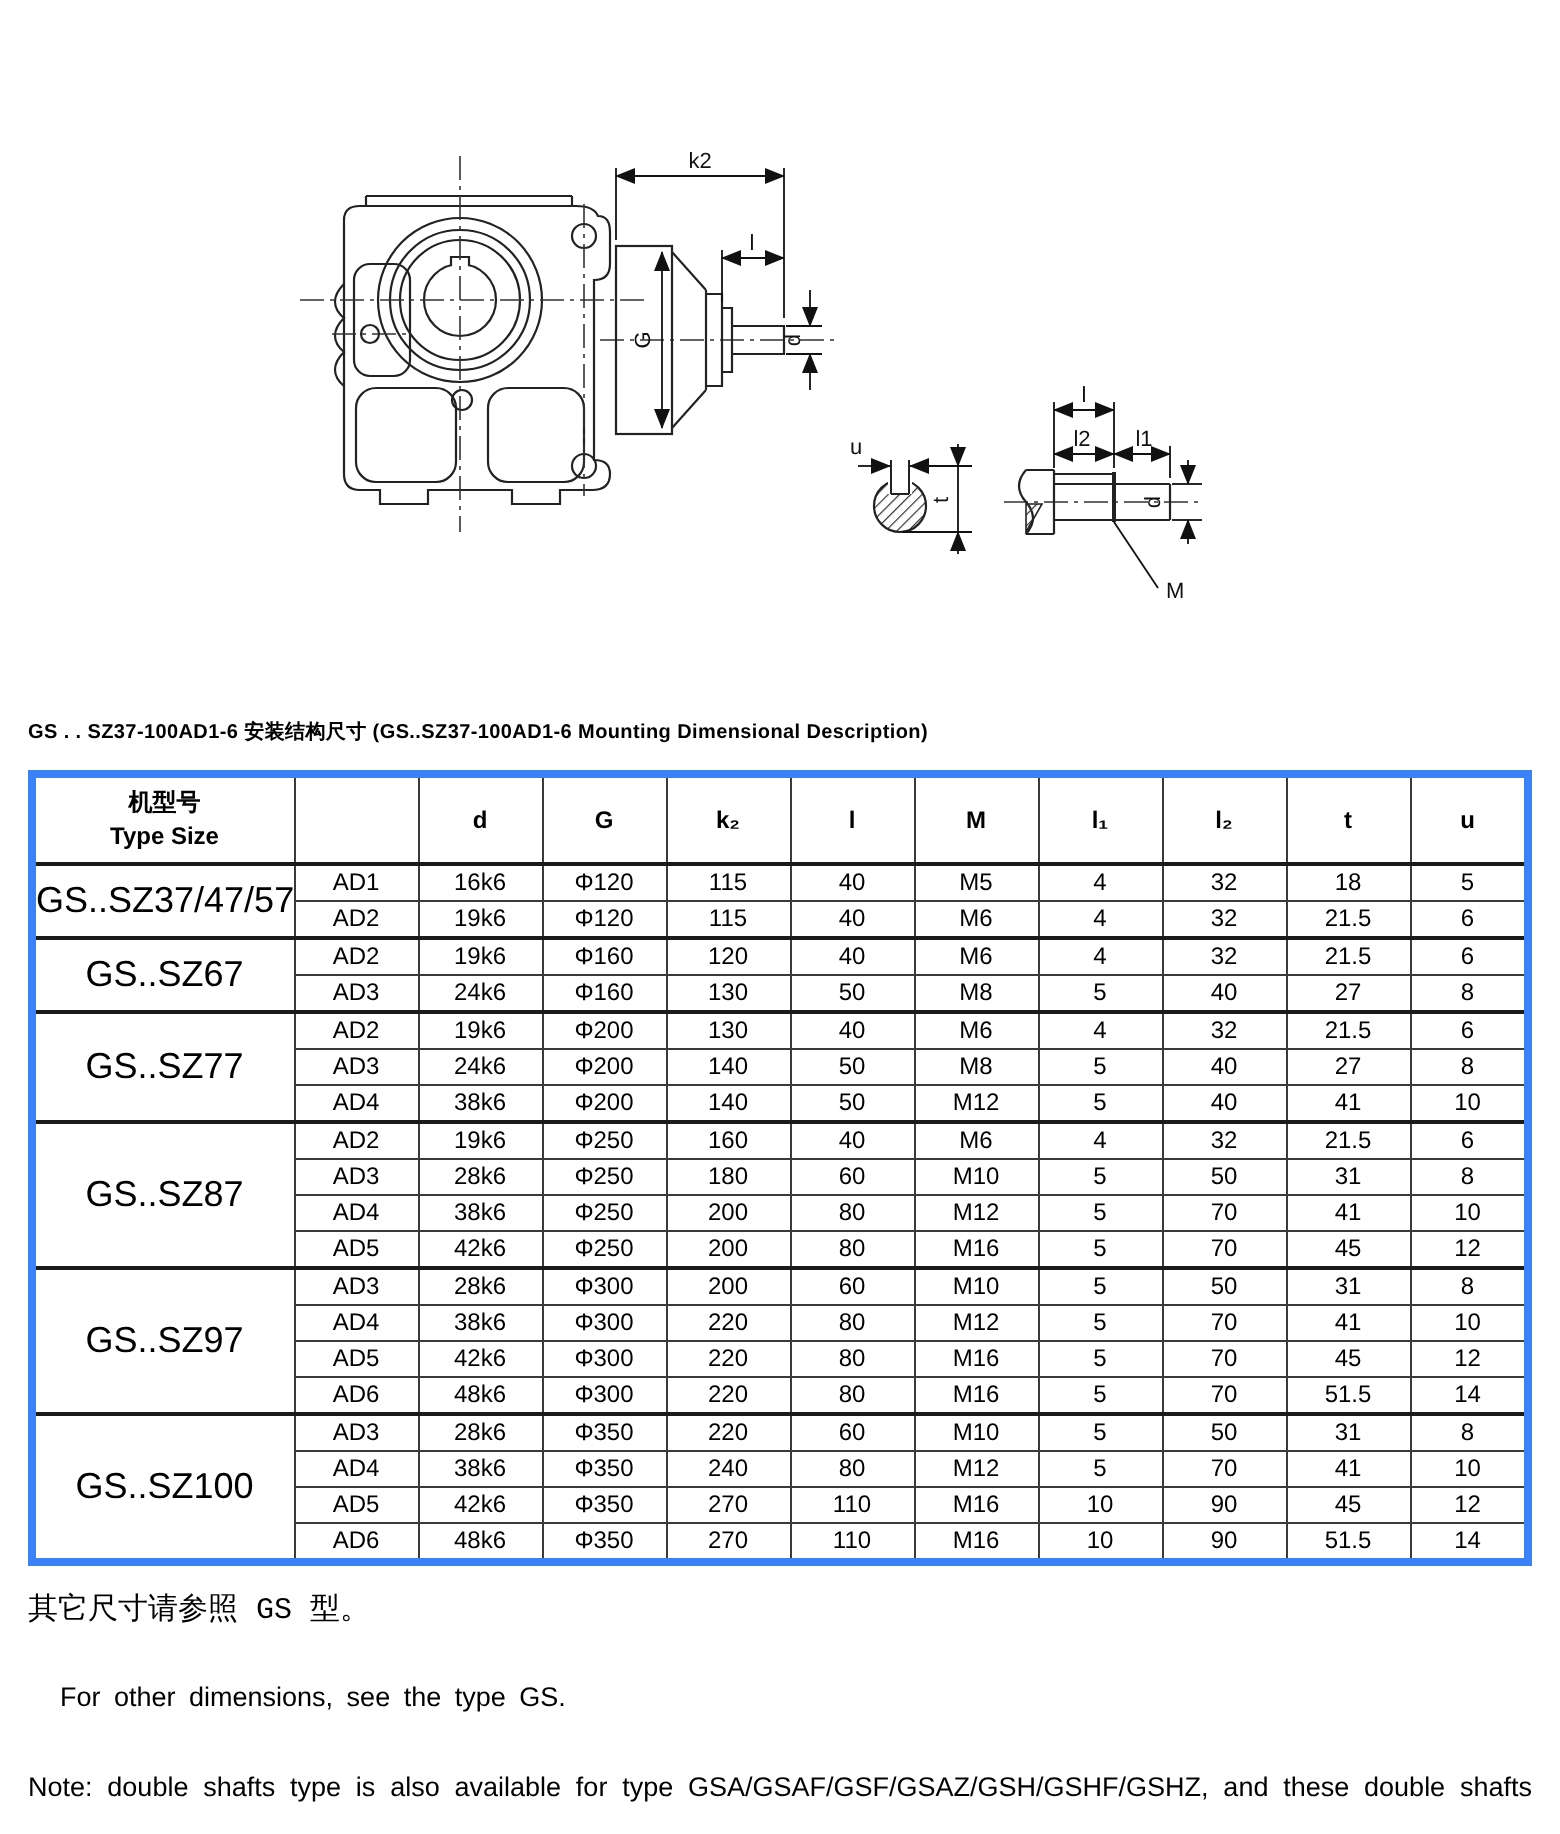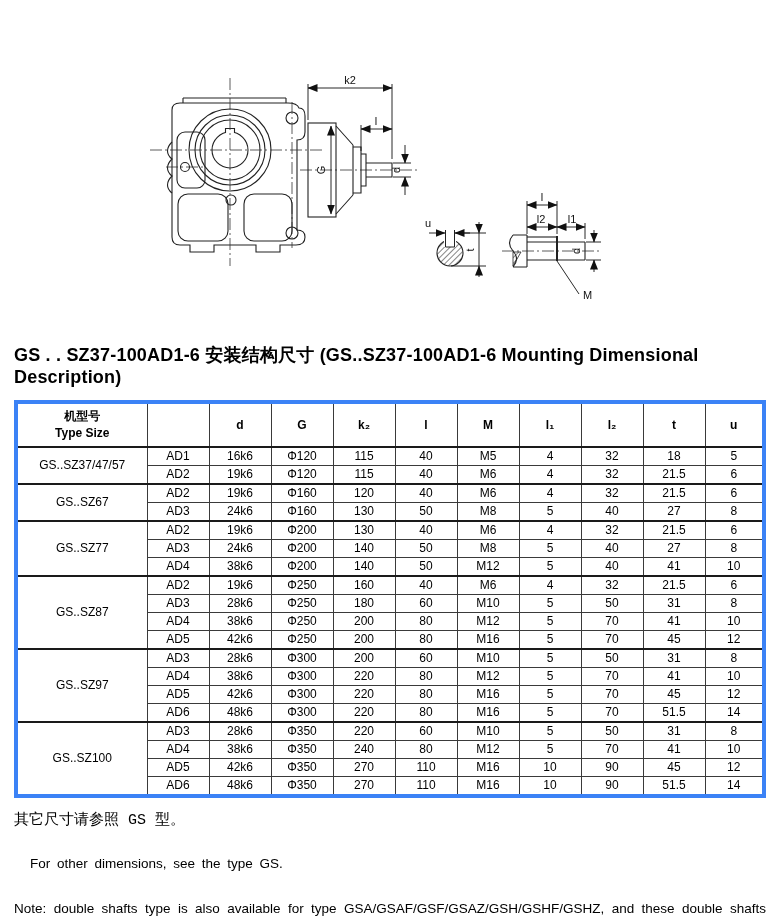--- a/index.html
+++ b/index.html
@@ -5,33 +5,33 @@
   html,body{margin:0;padding:0;background:#fff;}
   body{width:780px;height:917px;overflow:hidden;color:#111;
        font-family:"Liberation Sans",sans-serif;}
   .page{width:780px;height:917px;background:#fff;position:relative;}
 
   
   .drawing-wrap{width:780px;height:295px;margin-top:46px;}
   svg text{font-family:"Liberation Sans",sans-serif;font-size:11px;fill:#111;}
 
   
-  .title{margin:2px 0 0 14px;font-size:18px;font-weight:bold;
+  .title{margin:18px 0 0 14px;font-size:10px;font-weight:bold;
          letter-spacing:.2px;color:#000;}
 
   
   table.spec{border-collapse:collapse;table-layout:fixed;
              width:752px;margin:12px 14px 0 14px;
              border:4px solid #3b82f6;font-size:12px;color:#000;}
   table.spec th,table.spec td{border:1px solid #3a3a3a;text-align:center;
              padding:0;height:17px;line-height:15px;white-space:nowrap;}
   table.spec thead th{height:42px;font-weight:bold;border-bottom:2px solid #1a1a1a;}
   table.spec thead .type-head div{line-height:17px;}
   table.spec tr.group-start td{border-top:2px solid #1a1a1a;}
-  .type-cell{font-size:12px;}
+  .type-cell{font-size:18px;}
 
   
   .notes{margin:10px 14px 0 14px;}
   .cn{font-family:Liberation Mono, monospace;font-size:15px;
       line-height:25px;text-align:justify;color:#000;}
   .en{font-size:13.5px;line-height:29px;word-spacing:3px;color:#000;}
   .en.just{text-align:justify;}
 </style>
 </head>
 <body>

